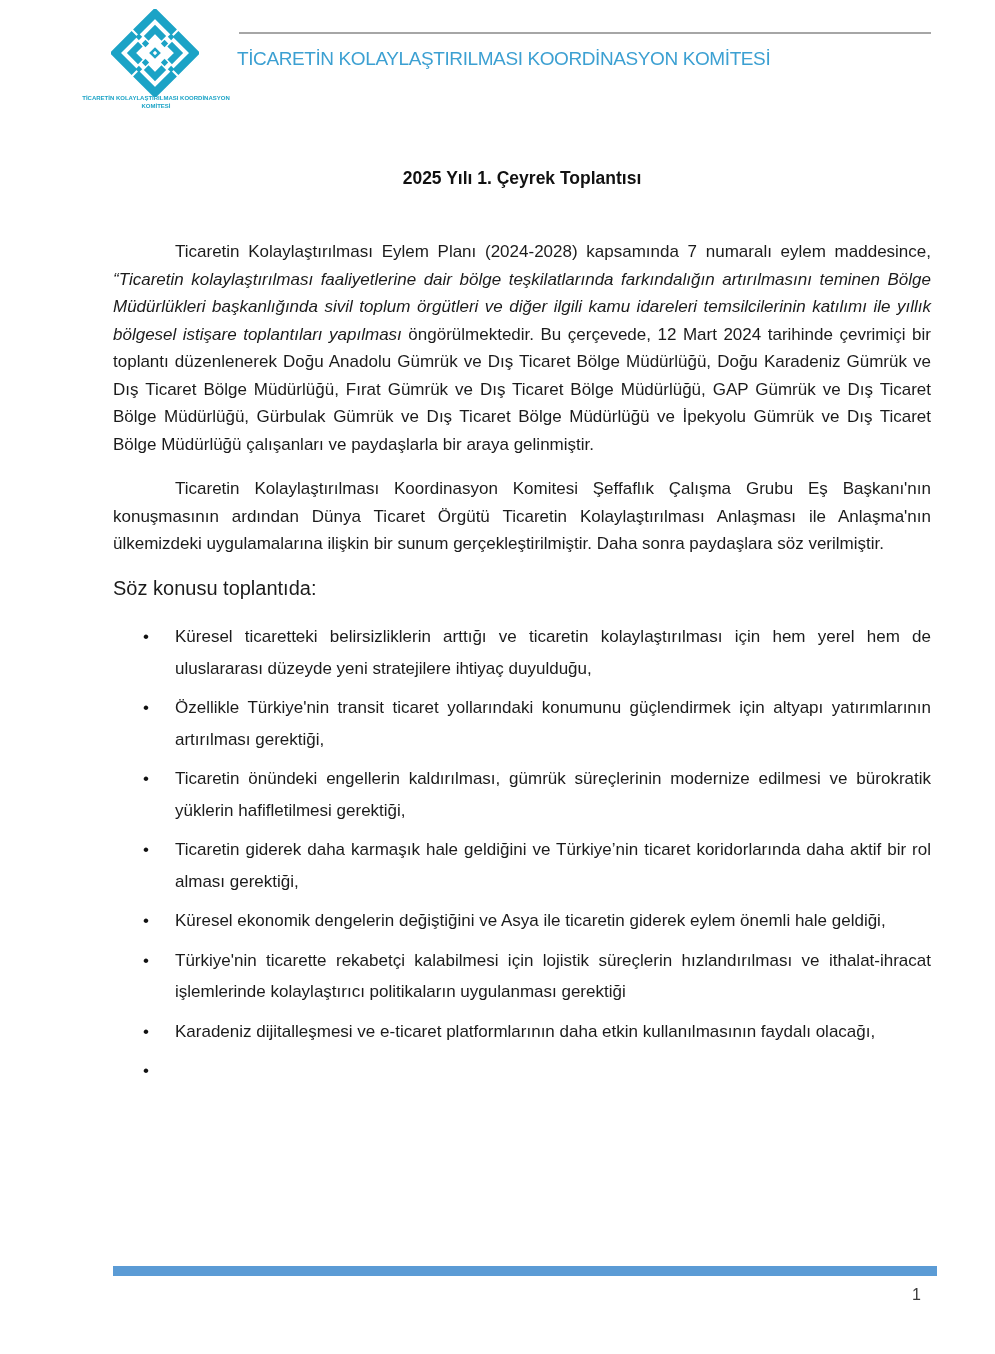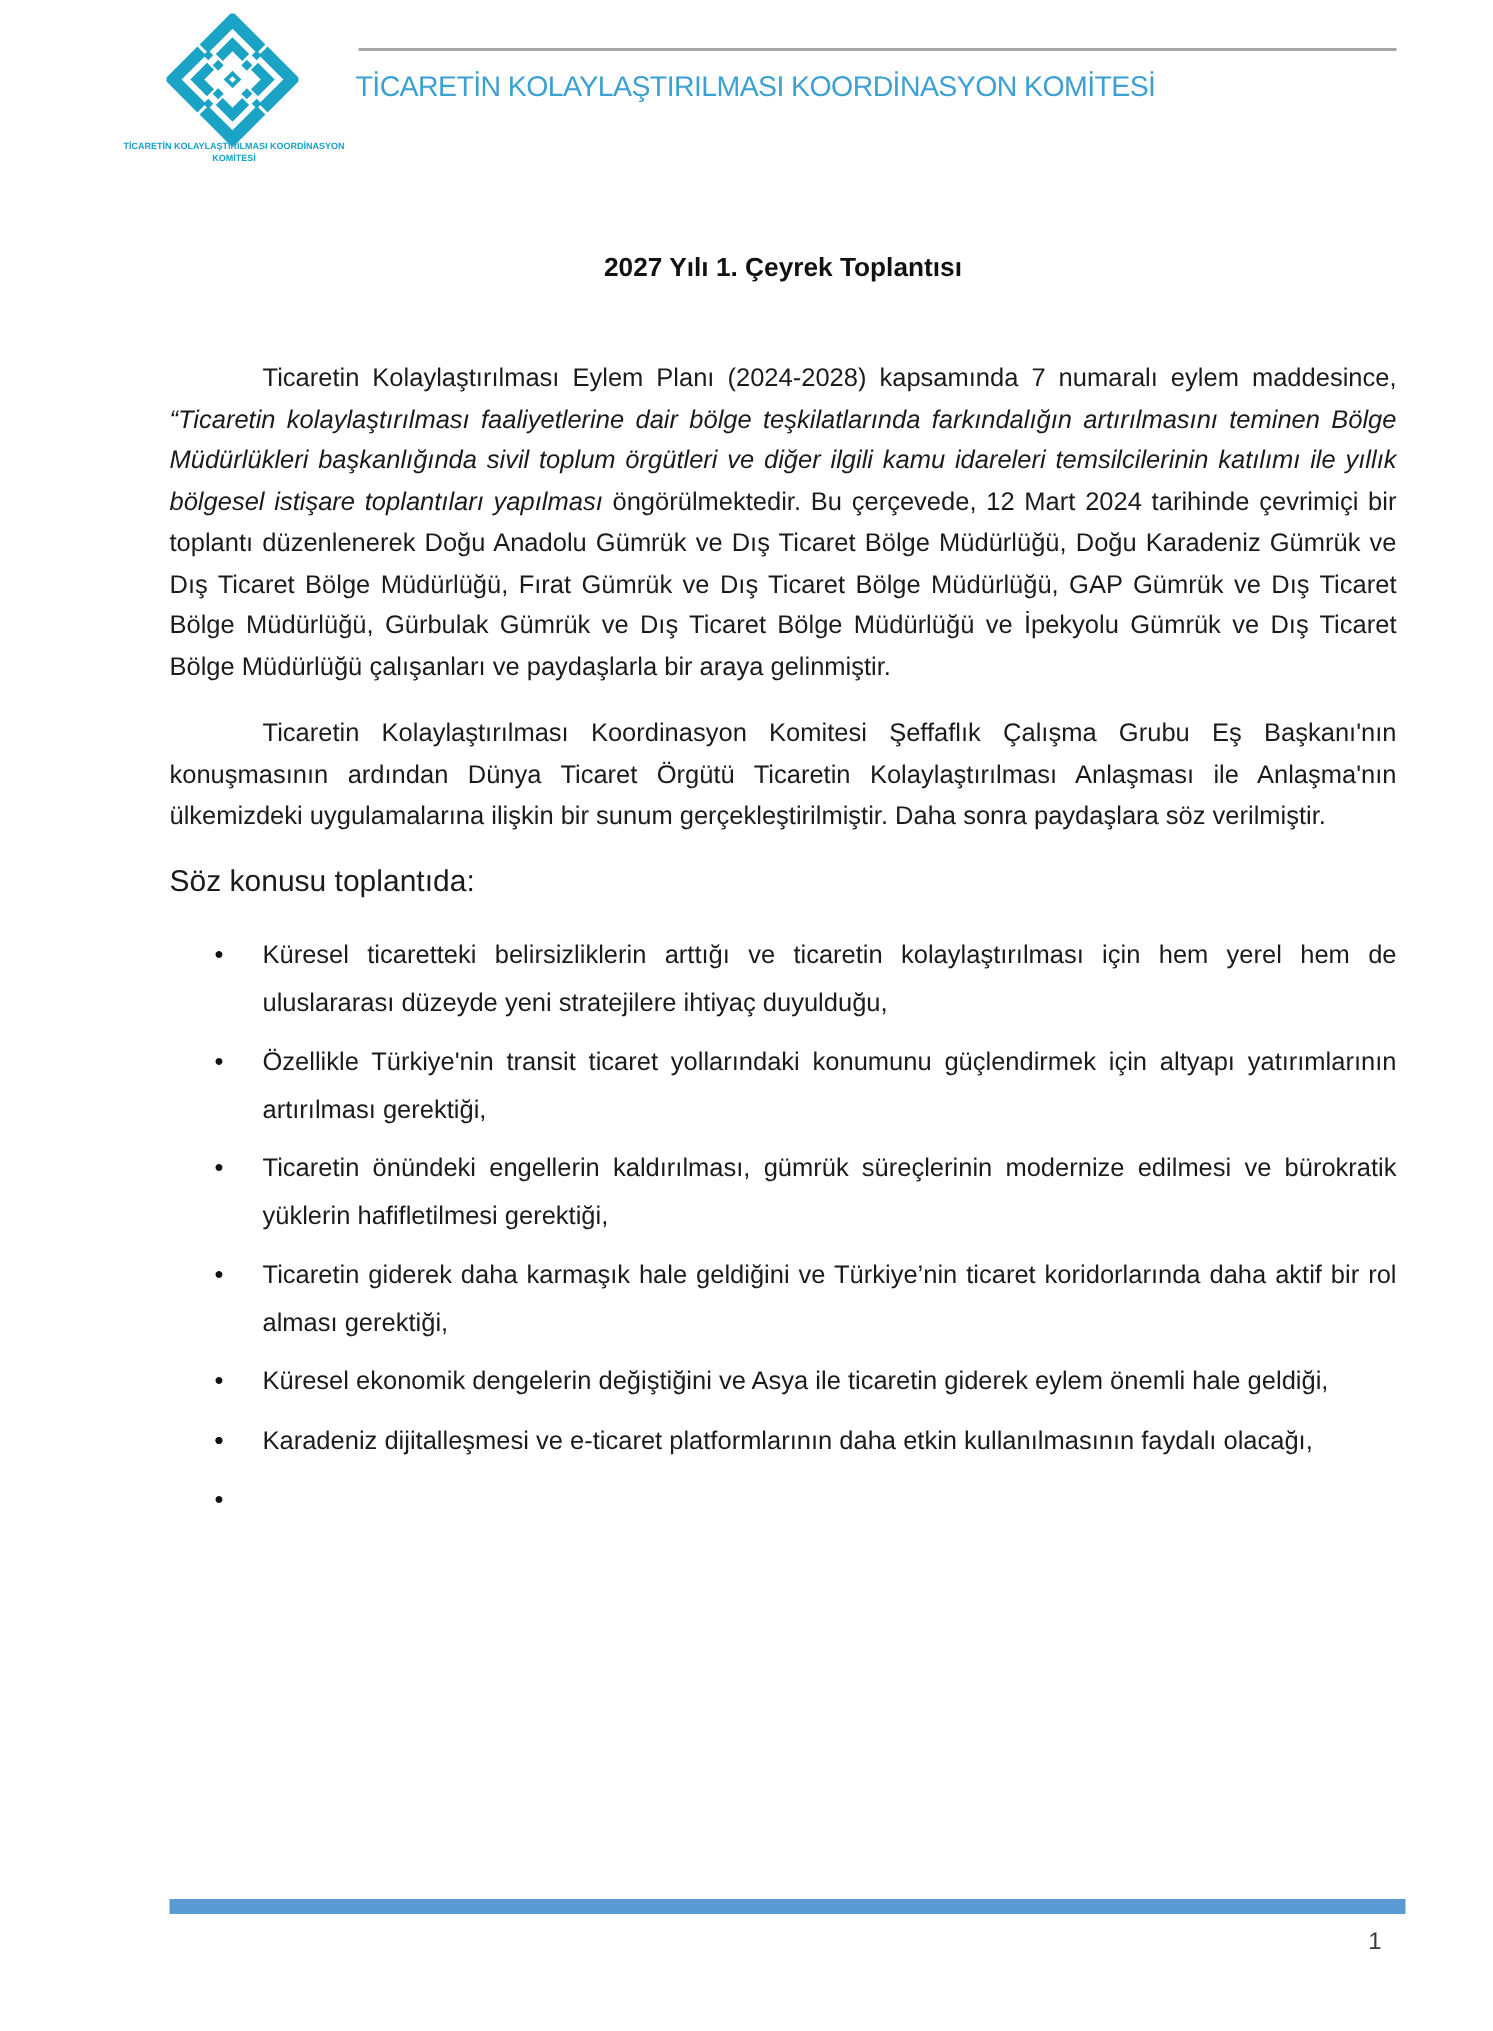--- a/index.html
+++ b/index.html
@@ -98,21 +98,21 @@
     <div>KOMİTESİ</div>
   </div>
 
   <div class="header-rule"></div>
   <div class="committee-name">TİCARETİN KOLAYLAŞTIRILMASI KOORDİNASYON KOMİTESİ</div>
 
   <div class="main">
 
     <h1 class="doc-title">
       <br>
-      <span>2027 Yılı 1. Çeyrek Toplantısı</span>
+      <span>2025 Yılı 1. Çeyrek Toplantısı</span>
     </h1>
 
     <p class="para"><span>Ticaretin Kolaylaştırılması Eylem Planı (2024-2028) kapsamında 7 numaralı eylem maddesince, </span><span class="it">“Ticaretin kolaylaştırılması faaliyetlerine dair bölge teşkilatlarında farkındalığın artırılmasını teminen Bölge Müdürlükleri başkanlığında sivil toplum örgütleri ve diğer ilgili kamu idareleri temsilcilerinin katılımı ile yıllık bölgesel istişare toplantıları yapılması</span><span> öngörülmektedir. Bu çerçevede, 12 Mart 2024 tarihinde çevrimiçi bir toplantı düzenlenerek Doğu Anadolu Gümrük ve Dış Ticaret Bölge Müdürlüğü, Doğu Karadeniz Gümrük ve Dış Ticaret Bölge Müdürlüğü, Fırat Gümrük ve Dış Ticaret Bölge Müdürlüğü, GAP Gümrük ve Dış Ticaret Bölge Müdürlüğü, Gürbulak Gümrük ve Dış Ticaret Bölge Müdürlüğü ve İpekyolu Gümrük ve Dış Ticaret Bölge Müdürlüğü çalışanları ve paydaşlarla bir araya gelinmiştir.</span></p>
 
     <p class="para">Ticaretin Kolaylaştırılması Koordinasyon Komitesi Şeffaflık Çalışma Grubu Eş Başkanı'nın konuşmasının ardından Dünya Ticaret Örgütü Ticaretin Kolaylaştırılması Anlaşması ile Anlaşma'nın ülkemizdeki uygulamalarına ilişkin bir sunum gerçekleştirilmiştir. Daha sonra paydaşlara söz verilmiştir.</p>
 
     <p class="list-intro">Söz konusu toplantıda:</p>
 
     <ul class="bullet-list">
       <li>
@@ -130,20 +130,21 @@
       <li>
         <span class="dot">•</span>
         <span>Ticaretin giderek daha karmaşık hale geldiğini ve Türkiye’nin ticaret koridorlarında daha aktif bir rol alması gerektiği,</span>
       </li>
       <li>
         <span class="dot">•</span>
         <span>Küresel ekonomik dengelerin değiştiğini ve Asya ile ticaretin giderek eylem önemli hale geldiği,</span>
       </li>
       <li>
         <span class="dot">•</span>
+        <span>Türkiye'nin ticarette rekabetçi kalabilmesi için lojistik süreçlerin hızlandırılması ve ithalat-ihracat işlemlerinde kolaylaştırıcı politikaların uygulanması gerektiği</span>
       </li>
       <li>
         <span class="dot">•</span>
         <span>Karadeniz dijitalleşmesi ve e-ticaret platformlarının daha etkin kullanılmasının faydalı olacağı,</span>
       </li>
       <li>
         <span class="dot">•</span>
       </li>
     </ul>
   </div>

